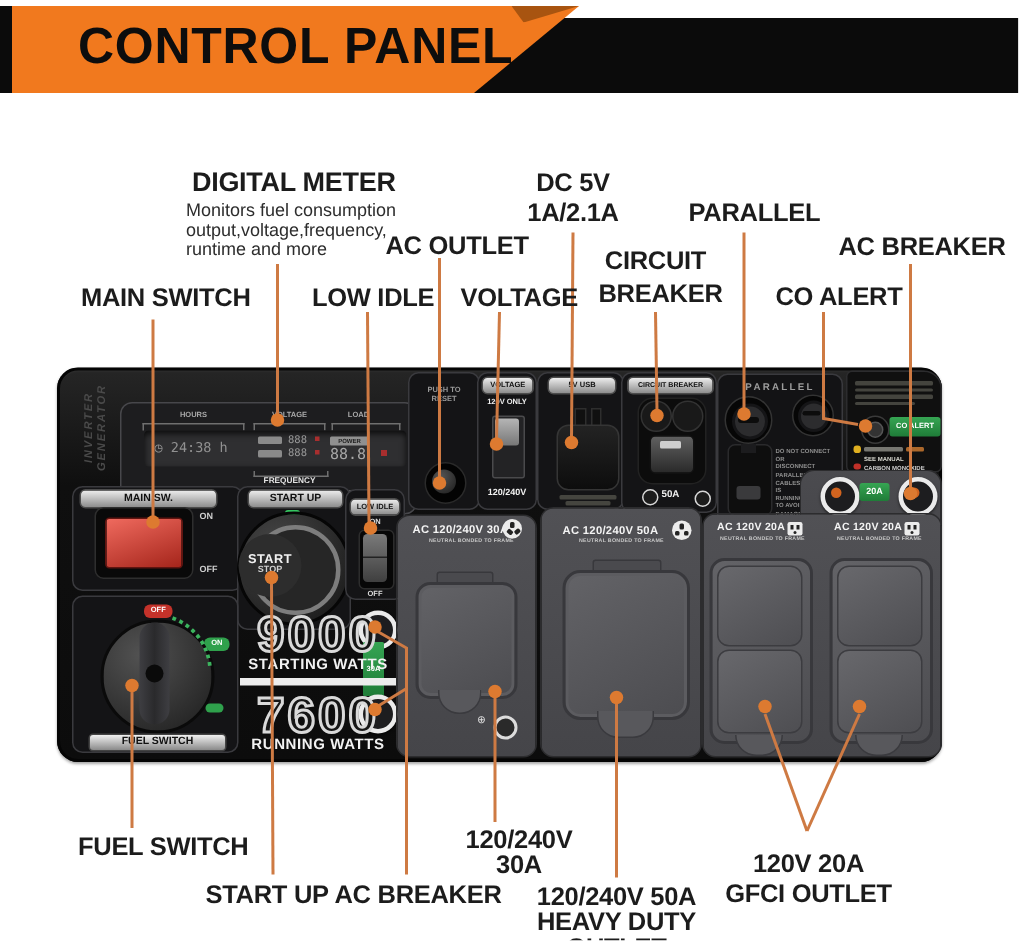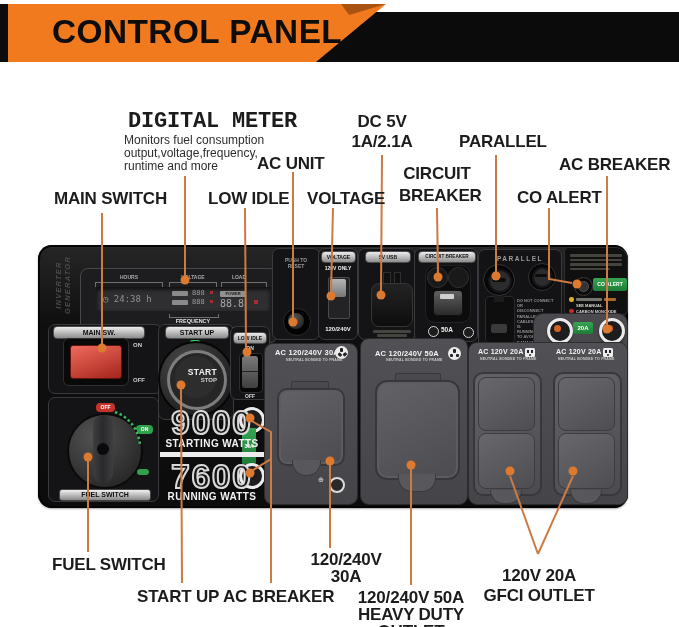--- a/index.html
+++ b/index.html
@@ -62,28 +62,28 @@
 
 <div id="stage">
 
   <div class="banner-left"></div>
   <div class="banner-band"></div>
   <div class="banner-orange"></div>
   <div class="banner-fold"></div>
   <div class="banner-title">CONTROL PANEL</div>
 
   <div class="lbl" style="left:54px;top:190px;">MAIN SWITCH</div>
-  <div class="lbl" style="left:128px;top:113px;font-size:22px;font-family:Liberation Mono, monospace;">DIGITAL METER</div>
+  <div class="lbl" style="left:128px;top:113px;font-size:18px;">DIGITAL METER</div>
   <div class="desc" style="left:124px;top:134px;">
     <div>Monitors fuel consumption</div>
     <div>output,voltage,frequency,</div>
     <div>runtime and more</div>
   </div>
   <div class="lbl" style="left:208px;top:190px;">LOW IDLE</div>
-  <div class="lbl" style="left:257px;top:155px;">AC UNIT</div>
+  <div class="lbl" style="left:257px;top:155px;">AC OUTLET</div>
   <div class="lbl" style="left:307px;top:190px;">VOLTAGE</div>
   <div class="lbl center" style="left:344px;top:112px;width:76px;line-height:20px;">
     <span>DC 5V</span><br>
     <span>1A/2.1A</span>
   </div>
   <div class="lbl center" style="left:399px;top:163px;width:76px;line-height:22px;">
     <span>CIRCUIT</span><br>
     <span>BREAKER</span>
   </div>
   <div class="lbl" style="left:459px;top:133px;">PARALLEL</div>
@@ -155,21 +155,21 @@
       <div class="abs" style="left:84px;top:17px;font-size:6px;font-weight:700;color:#cfcfcf;">ON</div>
       <div class="abs" style="left:84px;top:52px;font-size:6px;font-weight:700;color:#cfcfcf;">OFF</div>
     </div>
 
     <div class="sec" style="left:120px;top:79px;width:74px;height:94px;">
       <div class="tab" style="left:6px;top:1px;width:62px;height:11px;font-size:7px;line-height:11px;">START UP</div>
       <div class="abs" style="left:31px;top:15px;width:10px;height:5px;background:#35c560;border-radius:2px;"></div>
       <div class="abs" style="left:-1px;top:16px;width:72px;height:72px;border-radius:50%;border:2px solid #060606;
            background:radial-gradient(circle at 35% 30%,#474747,#141414);"></div>
       <div class="abs" style="left:8px;top:25px;width:54px;height:54px;border-radius:50%;border:3px solid #7d7d7d;background:#262626;"></div>
-      <div class="abs" style="left:0;top:31px;width:42px;height:42px;border-radius:50%;background:#2d2d2d;text-align:right;margin-left:16px;">
+      <div class="abs" style="left:0;top:31px;width:42px;height:42px;border-radius:50%;background:#2d2d2d;text-align:center;">
         <div style="margin-top:11px;font-size:8.5px;font-weight:700;color:#f0f0f0;letter-spacing:.3px;">START</div>
         <div style="font-size:6px;font-weight:700;color:#d0d0d0;">STOP</div>
       </div>
     </div>
 
     <div class="sec" style="left:192px;top:81px;width:38px;height:72px;">
       <div class="tab" style="left:2px;top:5px;width:32px;height:10px;font-size:5px;line-height:10px;">LOW IDLE</div>
       <div class="abs" style="left:0;top:18px;width:38px;text-align:center;font-size:5px;font-weight:700;color:#ddd;">ON</div>
       <div class="abs" style="left:8px;top:26px;width:22px;height:38px;background:#070707;border:1px solid #2c2c2c;border-radius:4px;"></div>
       <div class="abs" style="left:11px;top:29px;width:16px;height:32px;border-radius:3px;background:linear-gradient(180deg,#7a7a7a,#3f3f3f);"></div>

